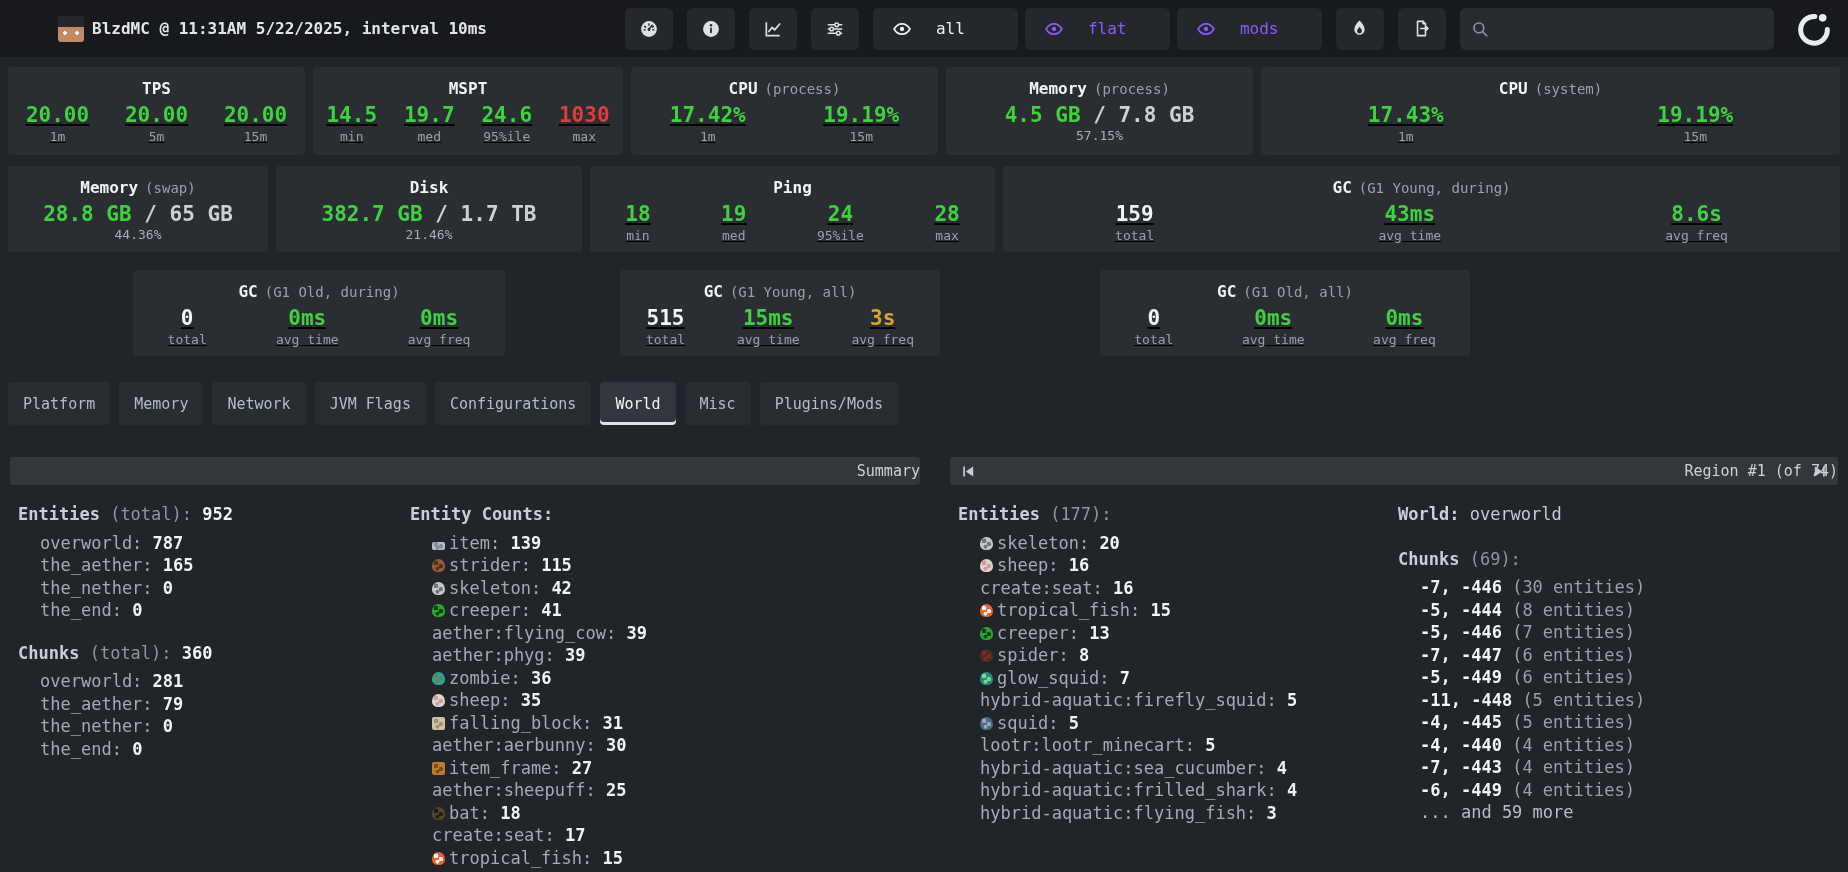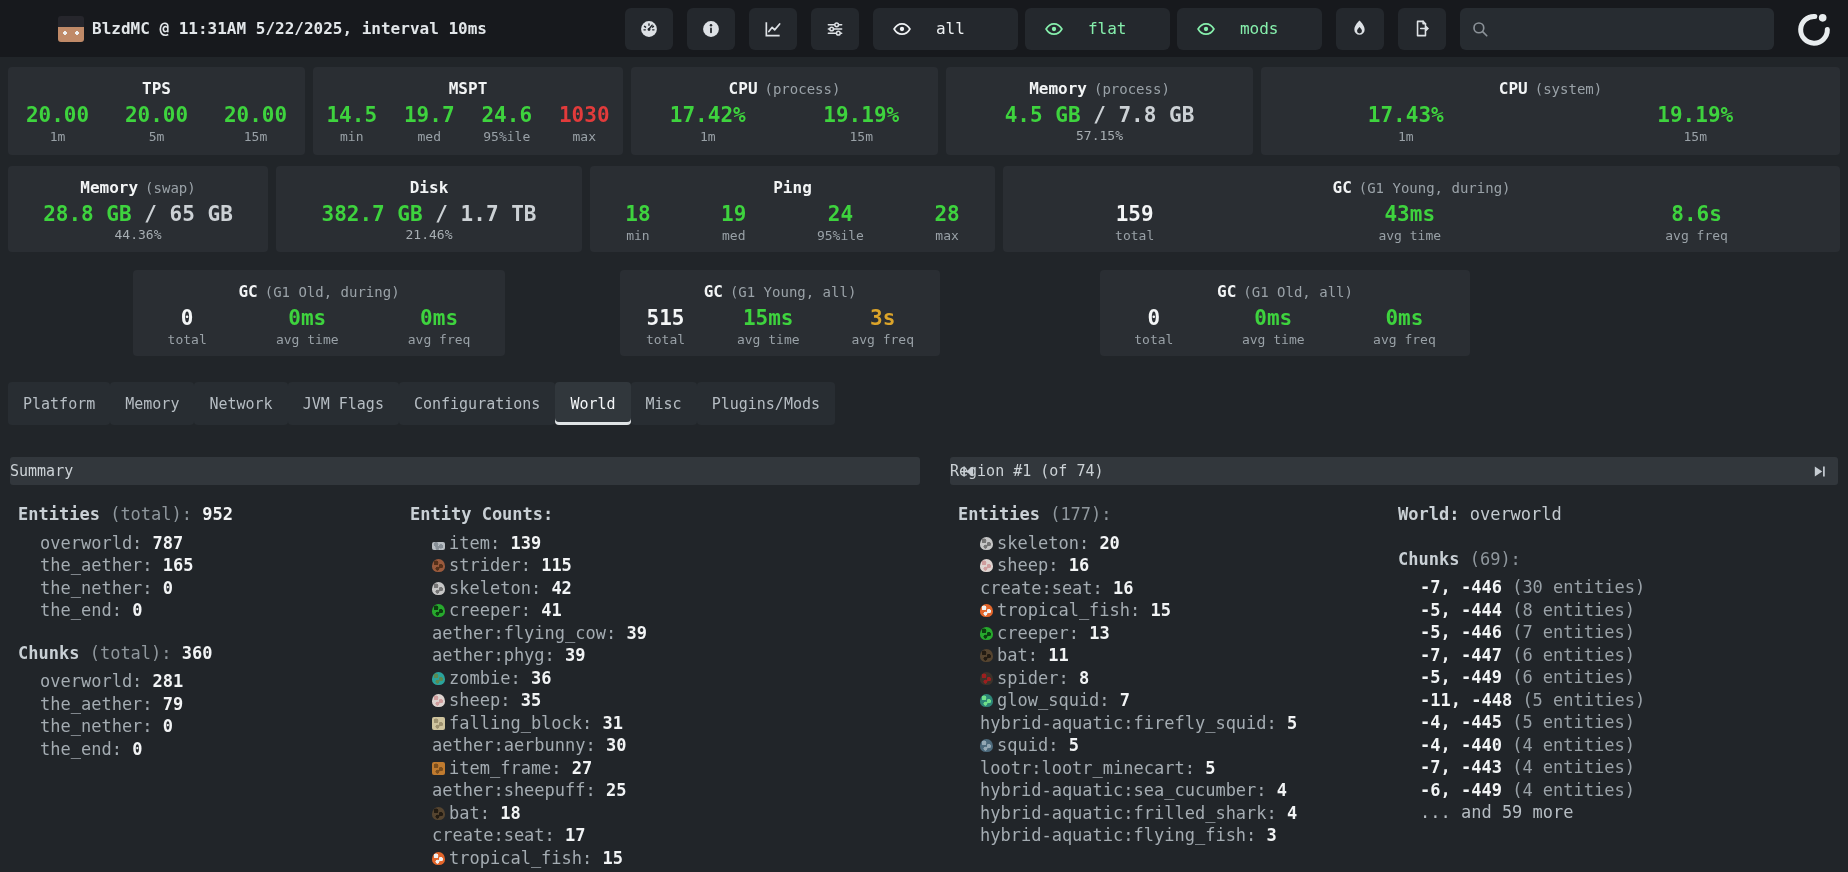--- a/index.html
+++ b/index.html
@@ -19,61 +19,61 @@
       radial-gradient(circle at 7px 17px,#efefef 0 1.6px,transparent 2px),
       radial-gradient(circle at 19px 17px,#efefef 0 1.6px,transparent 2px),
       linear-gradient(180deg,#26262c 0 11px,#c08a68 11px);}
   .sv-title{margin-left:8px;font-size:16px;font-weight:bold;color:#e2e6e9;white-space:nowrap;}
   .toolbar{display:flex;align-items:center;gap:14px;margin-left:138px;flex:1;}
   .tb-btn{height:42px;min-width:48px;border:none;border-radius:6px;background:#24282d;color:#dde1e5;
     display:flex;align-items:center;justify-content:center;cursor:pointer;}
   .toggle{height:42px;width:145px;border:none;border-radius:6px;background:#24282d;
     display:flex;align-items:center;gap:24px;padding:0 19px;font-size:16px;cursor:pointer;}
   .toggle[data-state="on"]{color:#eef1f3;}
-  .toggle[data-state="off"]{color:#86efac;}
+  .toggle[data-state="off"]{color:#8b5cf6;}
   .search{position:relative;height:42px;flex:0 1 368px;}
   .search input{width:100%;height:100%;background:#272c31;border:none;border-radius:6px;
     padding:0 12px 0 38px;color:#dfe3e6;font-size:16px;outline:none;}
   .search svg{position:absolute;left:11px;top:12px;}
   .logo{margin-left:auto;padding-left:20px;display:flex;align-items:center;cursor:pointer;}
 
   
   .row{display:flex;gap:8px;padding:0 8px;}
   .row1{margin-top:10px;}  .row2{margin-top:11px;}  .row3{margin-top:18px;gap:0;}
   .widget{background:var(--panel);border-radius:4px;padding-top:12px;height:88px;}
   .row2 .widget,.row3 .widget{height:86px;}
   .r1-1{flex:0 0 297px;} .r1-2{flex:0 0 310px;} .r1-3{flex:0 0 307px;} .r1-4{flex:0 0 307px;} .r1-5{flex:1;}
   .r2-1{flex:0 0 442px;} .r2-2{flex:0 0 260px;} .r2-3{flex:0 0 306px;} .r2-4{flex:0 0 405px;} .r2-5{flex:1;}
   .r3-1{flex:0 0 372px;margin-left:125px;} .r3-2{flex:0 0 320px;margin-left:115px;} .r3-3{flex:0 0 370px;margin-left:160px;}
   .w-title{text-align:center;font-size:16px;color:var(--white);font-weight:bold;margin-bottom:6px;white-space:nowrap;}
   .w-sub{font-weight:normal;color:#9aa2a8;font-size:14px;}
   .w-sub:not(:empty){margin-left:7px;}
   .w-stats{display:flex;justify-content:space-around;}
-  .stat{text-align:center;}
+  .stat{text-align:center;text-decoration:underline;}
   .stat-v{font-size:21px;font-weight:bold;line-height:23px;}
   .stat-l{font-size:13px;color:var(--dim);margin-top:2px;}
   .u-line{text-align:center;font-size:21px;font-weight:bold;line-height:23px;color:#ccd1d5;}
   .u-sep,.u-total{color:#ccd1d5;white-space:pre;}
   .u-pct{text-align:center;font-size:13px;color:#a7aeb3;margin-top:1px;}
   .green{color:var(--green);} .red{color:var(--red);} .orange{color:var(--orange);} .white{color:#f3f5f6;}
 
   
-  .tabs{display:flex;margin:26px 8px 0;}
+  .tabs{display:flex;gap:9px;margin:26px 8px 0;}
   .tab{height:43px;padding:0 15px;border:none;border-radius:4px;background:#282d32;
     color:#b6bdc3;font-size:15px;cursor:pointer;white-space:nowrap;}
   .tab[data-state="active"]{background:#31373c;color:#f4f6f8;box-shadow:inset 0 -3px 0 #dfe3e5;}
 
   
   .main{display:flex;gap:30px;margin:32px 10px 0;}
   .panel{flex:0 0 910px;}
   .panel.region{flex:1;}
   .p-head{height:28px;background:var(--head);border-radius:3px;position:relative;
     display:flex;align-items:center;justify-content:center;color:#ccd2d6;font-size:15px;}
   .region .p-head{justify-content:space-between;padding:0 9px;}
-  .ph-title{position:absolute;left:0;right:0;text-align:left;pointer-events:none;}
+  .ph-title{position:absolute;left:0;right:0;text-align:right;pointer-events:none;}
   .nav-btn{background:none;border:none;color:#c6ccd2;cursor:pointer;display:flex;align-items:center;z-index:1;}
   .cols{display:flex;margin-top:18px;padding:0 8px;}
   .col{flex:1;min-width:0;}
   .summary .col1{flex:0 0 392px;}
   .region .col1{flex:0 0 440px;}
   .h-line{font-size:17px;line-height:22.5px;color:#8f979d;white-space:nowrap;}
   .h-line .k{font-weight:bold;color:var(--key);}
   .sect{margin-bottom:6px;}
   .mt2{margin-top:20px;}
   .mt3{margin-top:22px;}
@@ -458,21 +458,20 @@
       <div class="cols">
         <div class="col col1">
           <div class="h-line sect"><span class="k">Entities</span> <span class="p">(177):</span></div>
           <div>
 
           <div class="e-row"><span class="e-icon" style="--c1:#c6c6c6;--c2:#757575"></span><span>skeleton:</span> <span class="v">20</span></div>
               <div class="e-row"><span class="e-icon" style="--c1:#ded4d0;--c2:#cf9d9d"></span><span>sheep:</span> <span class="v">16</span></div>
               <div class="e-row"><span>create:seat:</span> <span class="v">16</span></div>
               <div class="e-row"><span class="e-icon" style="--c1:#e2652a;--c2:#eef0f1"></span><span>tropical_fish:</span> <span class="v">15</span></div>
               <div class="e-row"><span class="e-icon" style="--c1:#27a92d;--c2:#0c3e10"></span><span>creeper:</span> <span class="v">13</span></div>
-              <div class="e-row"><span class="e-icon" style="--c1:#55442f;--c2:#221b12"></span><span>bat:</span> <span class="v">11</span></div>
               <div class="e-row"><span class="e-icon" style="--c1:#3c332b;--c2:#9c1f1f"></span><span>spider:</span> <span class="v">8</span></div>
               <div class="e-row"><span class="e-icon" style="--c1:#2d8577;--c2:#6fe08a"></span><span>glow_squid:</span> <span class="v">7</span></div>
               <div class="e-row"><span>hybrid-aquatic:firefly_squid:</span> <span class="v">5</span></div>
               <div class="e-row"><span class="e-icon" style="--c1:#4c6a7c;--c2:#93a8b4"></span><span>squid:</span> <span class="v">5</span></div>
               <div class="e-row"><span>lootr:lootr_minecart:</span> <span class="v">5</span></div>
               <div class="e-row"><span>hybrid-aquatic:sea_cucumber:</span> <span class="v">4</span></div>
               <div class="e-row"><span>hybrid-aquatic:frilled_shark:</span> <span class="v">4</span></div>
               <div class="e-row"><span>hybrid-aquatic:flying_fish:</span> <span class="v">3</span></div>
             </div>
         </div>

